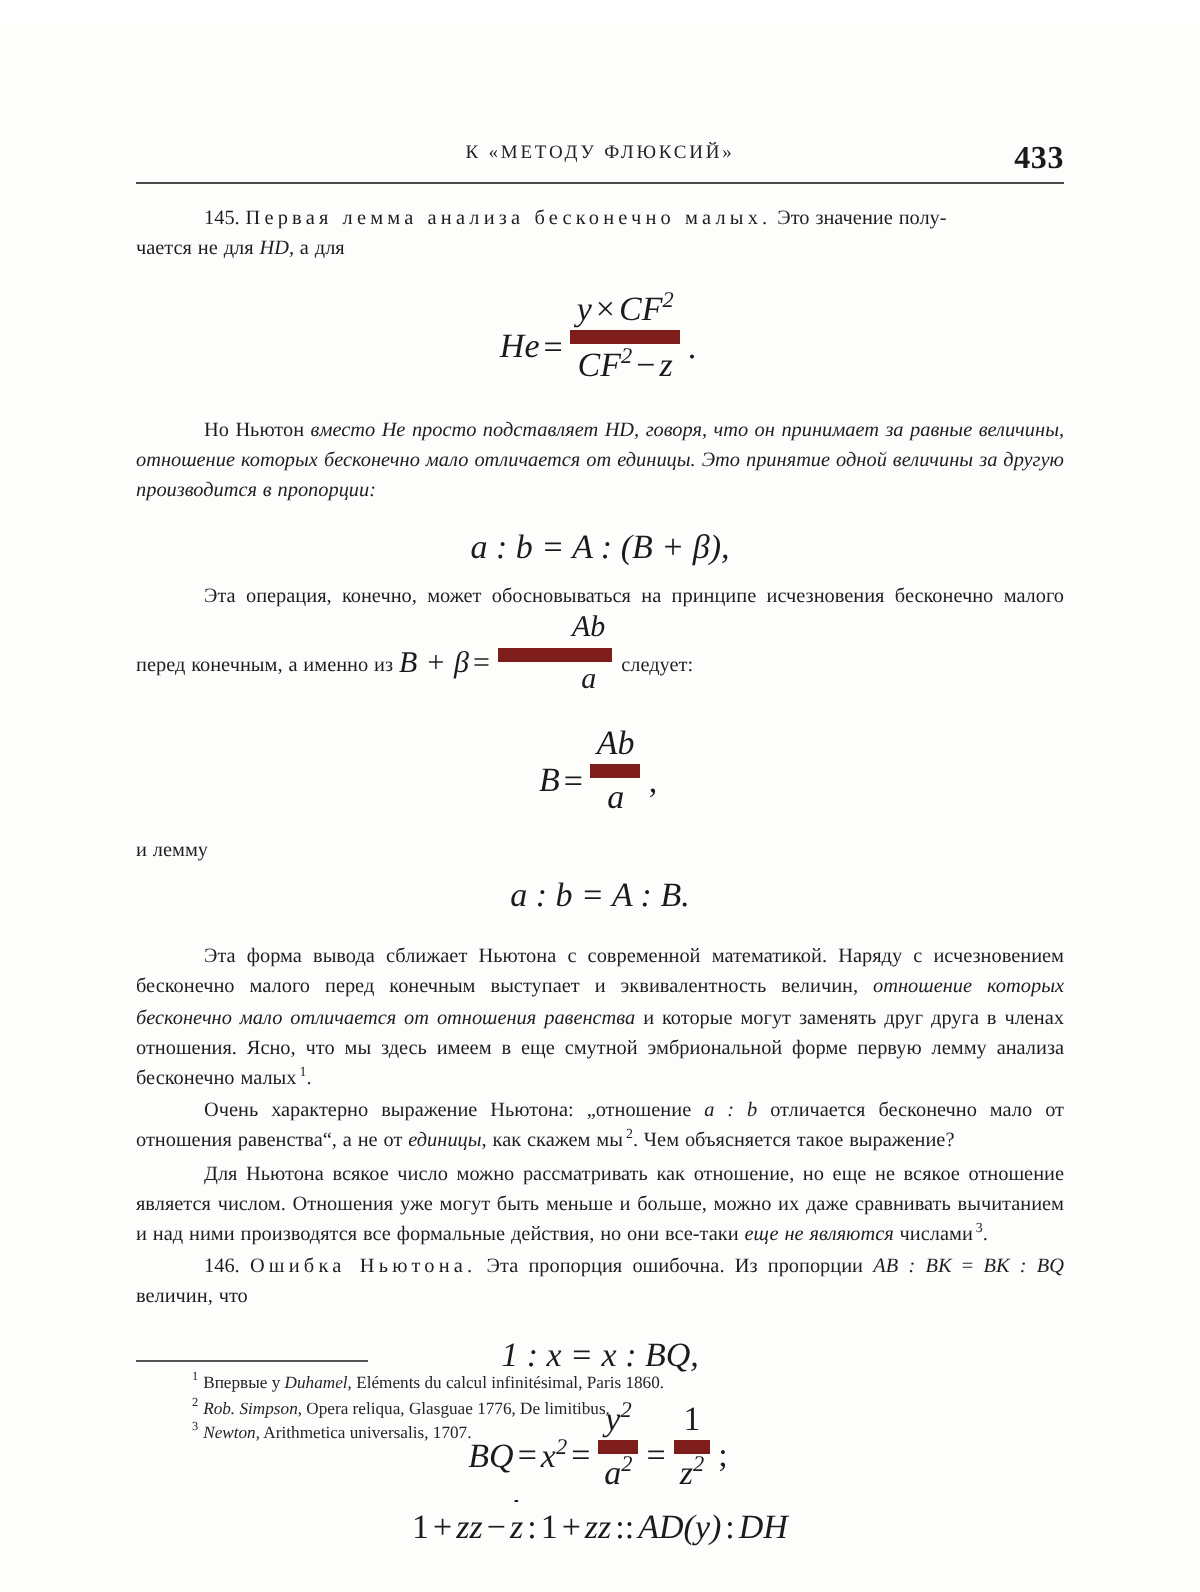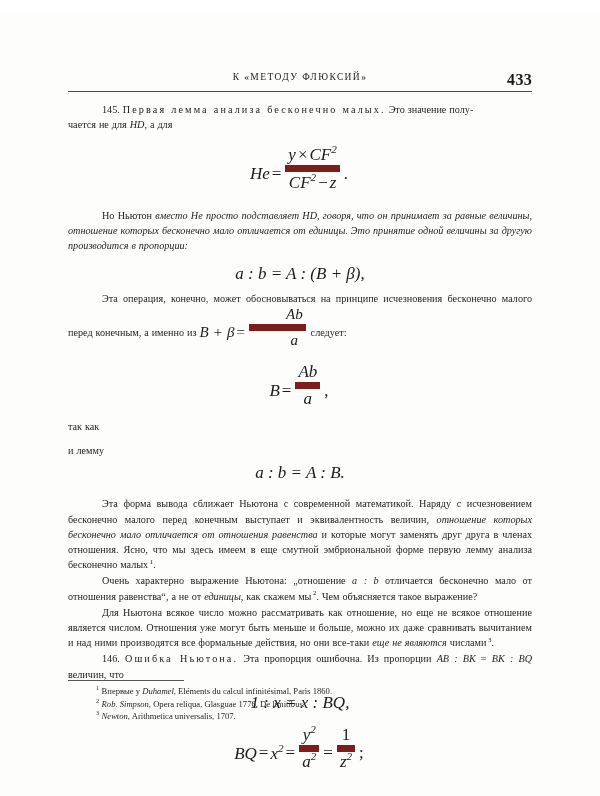--- a/index.html
+++ b/index.html
@@ -200,21 +200,20 @@
 
 
     <p class="tx" style="margin-top:9px;">
       <span>Эта операция, конечно, может обосновываться на принципе исчезновения бесконечно малого перед конечным, </span><span>а именно из </span><span class="eq" style="display:inline; font-size:15px;"><i>B + β</i><span class="op">=</span><span class="frac"><span class="n">Ab</span><span class="d">a</span></span></span><span> следует:</span>
     </p>
 
     <div class="eq" style="margin-top:13px;">
       <span>B</span><span class="op">=</span><span class="frac"><span class="n">Ab</span><span class="d">a</span></span><span class="op">,</span>
     </div>
 
-    <p class="tx noind lbl" style="margin-top:10px;">так как</p>
 
 
     <p class="tx noind lbl" style="margin-top:9px;">и лемму</p>
 
     <div class="eq" style="margin-top:6px;">a : b = A : B.</div>
 
     <p class="tx" style="margin-top:15px;">
       <span>Эта форма вывода сближает Ньютона с современной математикой. Наряду с исчезновением бесконечно малого перед конечным выступает и эквивалентность величин, </span><i>отношение которых бесконечно мало отличается от отношения равенства</i><span> и которые могут заменять друг друга в членах отношения. Ясно, что мы здесь имеем в еще смутной эмбриональной форме первую лемму анализа бесконечно малых</span><sup class="fnref">1</sup><span>.</span>
     </p>
 
@@ -232,20 +231,23 @@
       <span>Эта пропорция ошибочна. Из пропорции </span><i class="mathvar">AB : BK</i><span> = </span><i class="mathvar">BK : BQ</i><span> величин, что</span>
     </p>
 
     <div class="eq" style="margin-top:12px;">1 : x = x : BQ,</div>
 
     <div class="eq" style="margin-top:14px;">
       <span>BQ</span><span class="op">=</span><span>x</span><sup class="ex">2</sup><span class="op">=</span><span class="frac"><span class="n"><span>y</span><sup class="ex">2</sup></span><span class="d"><span>a</span><sup class="ex">2</sup></span></span><span class="op">=</span><span class="frac"><span class="n num">1</span><span class="d"><span>z</span><sup class="ex">2</sup></span></span><span class="op">;</span>
     </div>
 
 
+    <div class="eq" style="margin-top:8px;">
+      <span class="num">1</span><span class="op">+</span><span>zz</span><span class="op">−</span><span class="dotted">z</span><span class="op">:</span><span class="num">1</span><span class="op">+</span><span>zz</span><span class="op">::</span><span>AD</span><span>(y)</span><span class="op">:</span><span>DH</span>
+    </div>
 
   </div>
 
   <div class="fnrule"></div>
   <div class="footnotes">
     <div class="fn">
       <sup>1</sup><span>Впервые у </span><i>Duhamel</i><span>, Eléments du calcul infinitésimal, Paris 1860.</span>
     </div>
     <div class="fn">
       <sup>2</sup><span></span><i>Rob. Simpson</i><span>, Opera reliqua, Glasguae 1776, De limitibus.</span>

